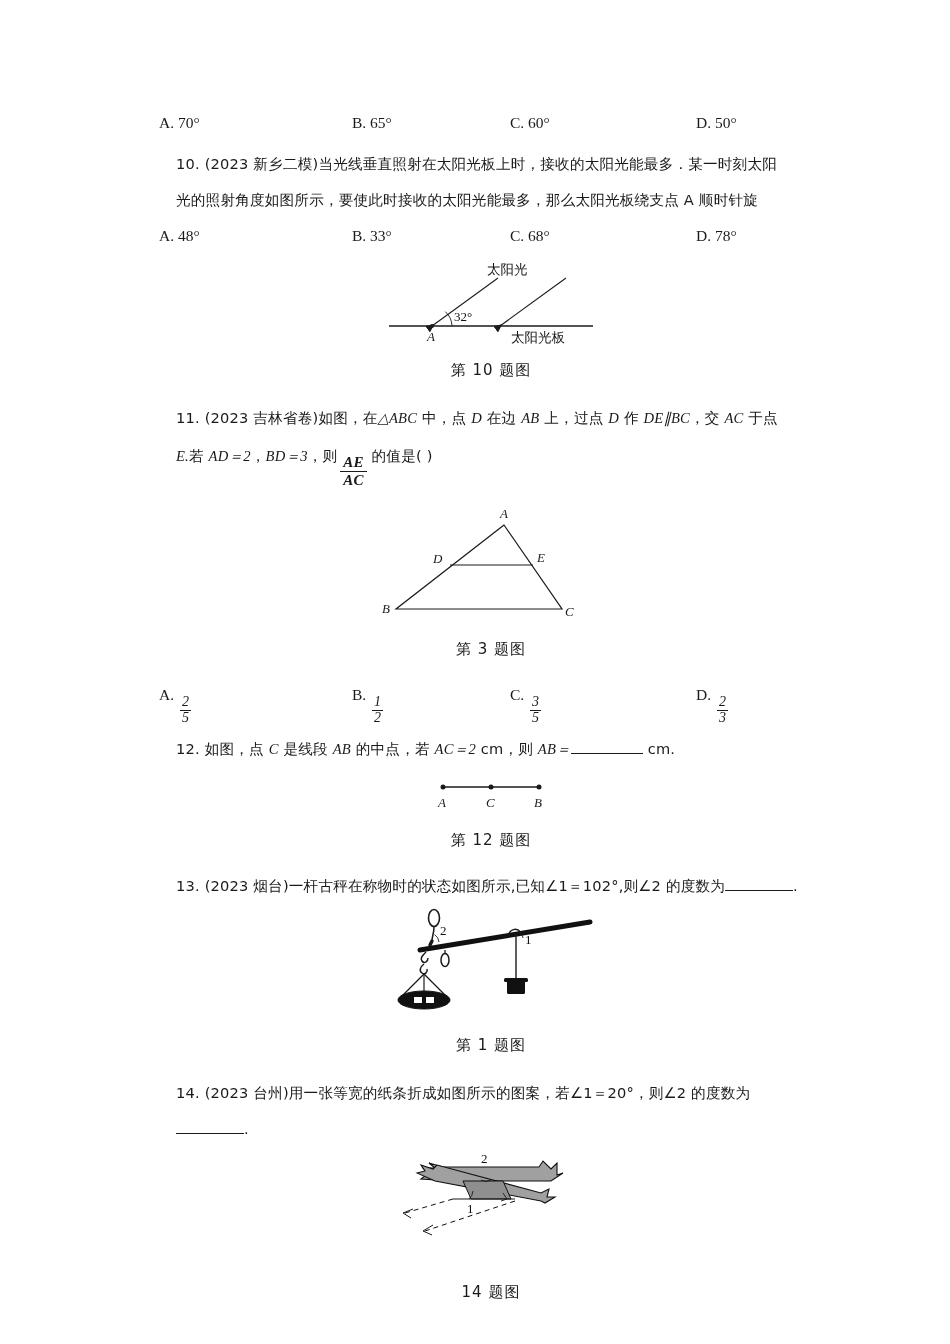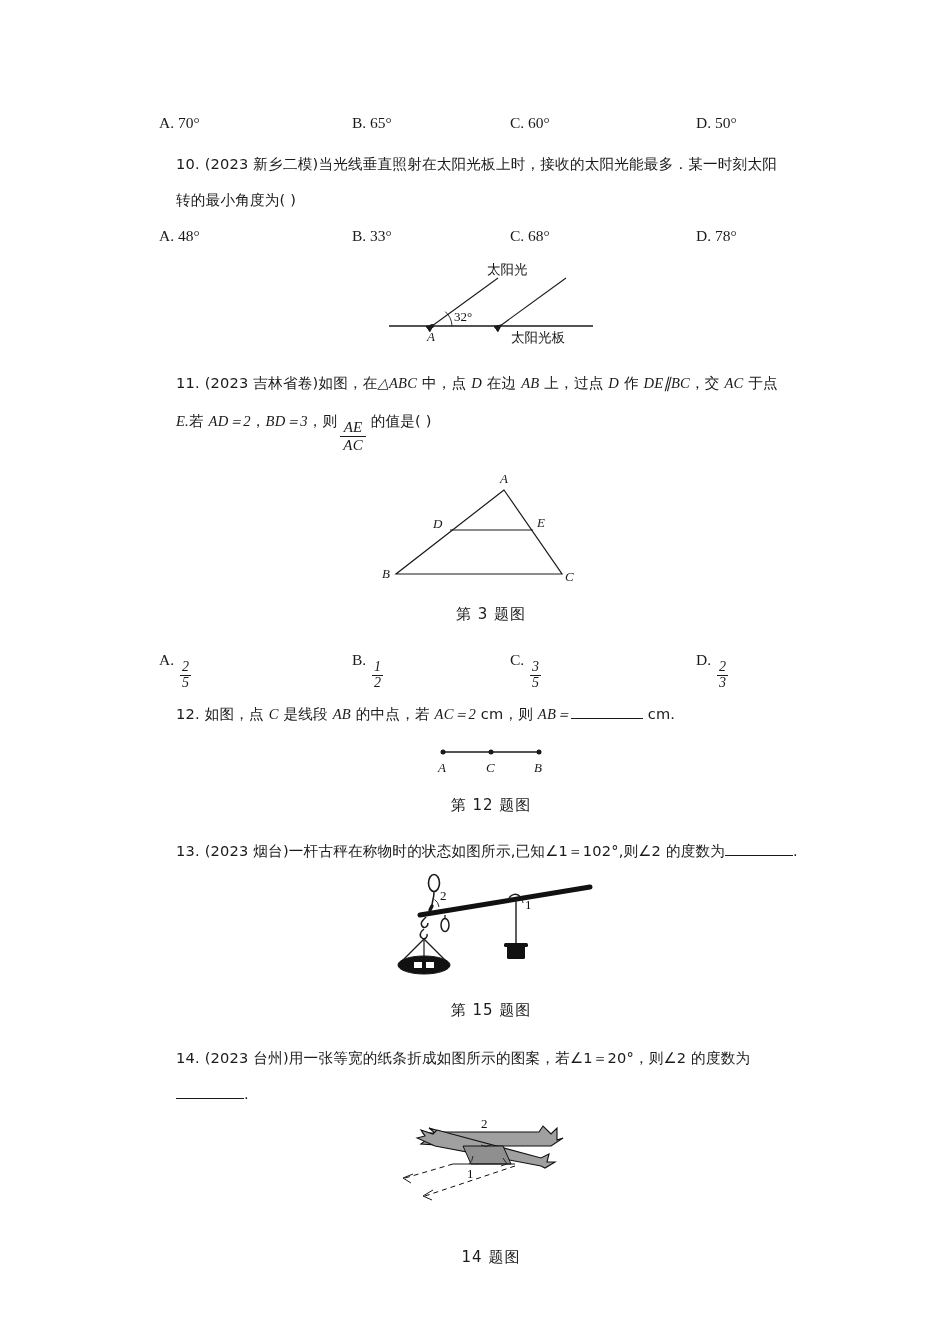--- a/index.html
+++ b/index.html
@@ -79,20 +79,21 @@
   .frac-inline .num { padding: 0 2px; }
   .frac-inline .den { padding: 0 2px; border-top: 1px solid #1a1a1a; }
   .frac-up {
     display: inline-flex;
     flex-direction: column;
     align-items: center;
     vertical-align: -0.42em;
     line-height: 1.12;
     font-size: 15px;
     margin-left: 3px;
+    font-weight: bold;
   }
   .frac-up .num { padding: 0 3px; }
   .frac-up .den { padding: 0 3px; border-top: 1.1px solid #1a1a1a; }
 
   
   .figbox {
     position: relative;
     width: 100%;
   }
   .caption {
@@ -130,21 +131,21 @@
 
     <div class="opts">
       <span class="opt a">A. 70°</span>
       <span class="opt b">B. 65°</span>
       <span class="opt c">C. 60°</span>
       <span class="opt d">D. 50°</span>
     </div>
 
     <div style="height:8px"></div>
     <div class="qline cn">10. (2023 新乡二模)当光线垂直照射在太阳光板上时，接收的太阳光能最多．某一时刻太阳</div>
-    <div class="qline cn">转的最小角度为(        )</div>
+    <div class="qline cn">光的照射角度如图所示，要使此时接收的太阳光能最多，那么太阳光板绕支点 A 顺时针旋</div>
 
     <div class="opts" style="margin-top:3px">
       <span class="opt a">A. 48°</span>
       <span class="opt b">B. 33°</span>
       <span class="opt c">C. 68°</span>
       <span class="opt d">D. 78°</span>
     </div>
 
     <div class="figbox" style="margin-top:12px">
       <svg width="260" height="82" viewBox="0 0 260 82">
@@ -161,20 +162,21 @@
         <line class="stroke" x1="205" y1="15" x2="139" y2="63" stroke-width="1.1" marker-end="url(#ar10a)"></line>
 
         <path class="stroke" d="M91,63 A20,20 0 0,0 84.2,48.6" stroke-width="0.9"></path>
 
         <circle cx="71" cy="63" r="2.1" fill="#1a1a1a"></circle>
         <text class="lbl-num" x="93" y="58">32°</text>
         <text class="lbl" x="66" y="78">A</text>
         <text class="lbl-cn" x="126" y="11">太阳光</text>
         <text class="lbl-cn" x="150" y="79">太阳光板</text>
       </svg>
+      <div class="caption" style="margin-top:16px">第 10 题图</div>
     </div>
 
     <div style="height:20px"></div>
     <div class="qline cn">
       <span>11. (2023 吉林省卷)如图，在</span><span class="it">△ABC</span><span> 中，点 </span><span class="it">D</span><span> 在边 </span><span class="it">AB</span><span> 上，过点 </span><span class="it">D</span><span> 作 </span><span class="it">DE∥BC</span><span>，交 </span><span class="it">AC</span><span> 于点</span>
     </div>
     <div class="qline cn" style="line-height:40px">
       <span class="it">E.</span><span>若 </span><span class="it">AD＝2</span><span>，</span><span class="it">BD＝3</span><span>，则</span><span class="frac-up">
           <span class="num it">AE</span>
           <span class="den it">AC</span>
@@ -281,21 +283,21 @@
 
         <line class="stroke" x1="140" y1="26" x2="140" y2="72" stroke-width="1.4"></line>
 
         <path class="stroke" d="M133,27.5 C133,21 141,19.5 144,24" stroke-width="1.5"></path>
         <path class="stroke" d="M147,30 A11,11 0 0,0 143.5,22.5" stroke-width="0.9"></path>
         <text class="lbl-num" x="149" y="36" font-size="14">1</text>
 
         <rect x="131" y="72" width="18" height="14" rx="1.5" fill="#111"></rect>
         <rect x="128" y="70" width="24" height="4" rx="1.5" fill="#111"></rect>
       </svg>
-      <div class="caption" style="margin-top:8px">第 15 题图</div>
+      <div class="caption" style="margin-top:8px">第 1 题图</div>
     </div>
 
     <div style="height:20px"></div>
     <div class="qline cn">14. (2023 台州)用一张等宽的纸条折成如图所示的图案，若∠1＝20°，则∠2 的度数为</div>
     <div class="qline cn">
       <span class="blank-line" style="width:68px"></span><span>.</span>
     </div>
 
     <div class="figbox" style="margin-top:4px">
       <svg width="200" height="108" viewBox="0 0 200 108">

